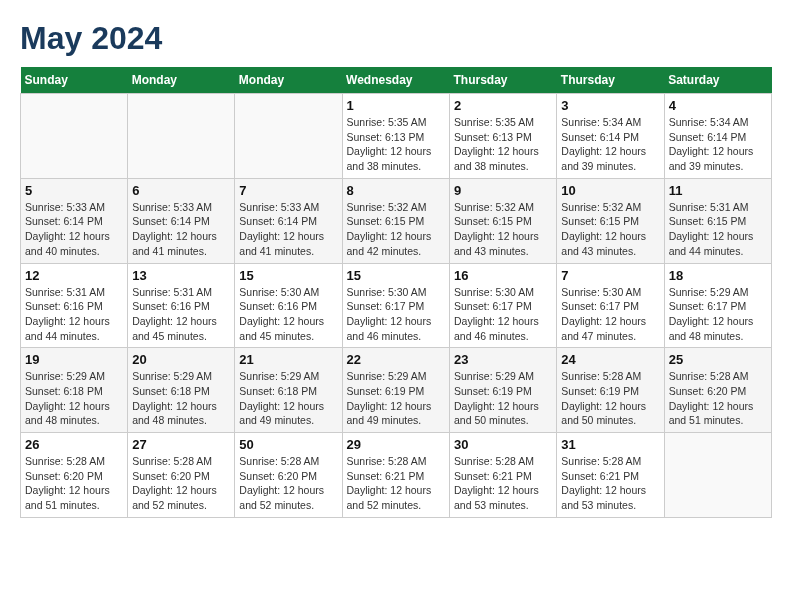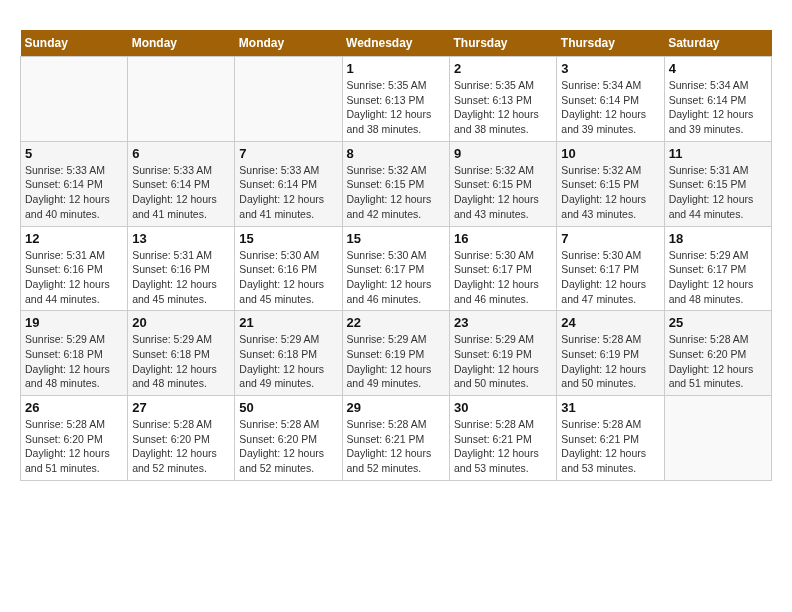--- a/index.html
+++ b/index.html
@@ -45,21 +45,21 @@
     .subtitle {
       font-size: 14px;
       color: #333;
     }
     table {
       width: 100%;
       border-collapse: collapse;
       font-size: 11px;
     }
     thead tr th {
-      background: #a16207;
+      background: #15803d;
       color: #fff;
       padding: 6px 4px;
       text-align: left;
       font-size: 12px;
       font-weight: bold;
     }
     tbody tr td {
       border: 1px solid #ccc;
       vertical-align: top;
       padding: 4px;
@@ -85,20 +85,21 @@
     }
     tbody tr:nth-child(even) td.empty {
       background: #eeeeee;
     }
   </style>
 </head>
 <body>
 
 <div class="header">
   <div class="title-block">
+    <div class="month-title">May 2024</div>
   </div>
 </div>
 
 <table>
   <thead>
     <tr>
     <th>Sunday</th>
         <th>Monday</th>
         <th>Monday</th>
         <th>Wednesday</th>

